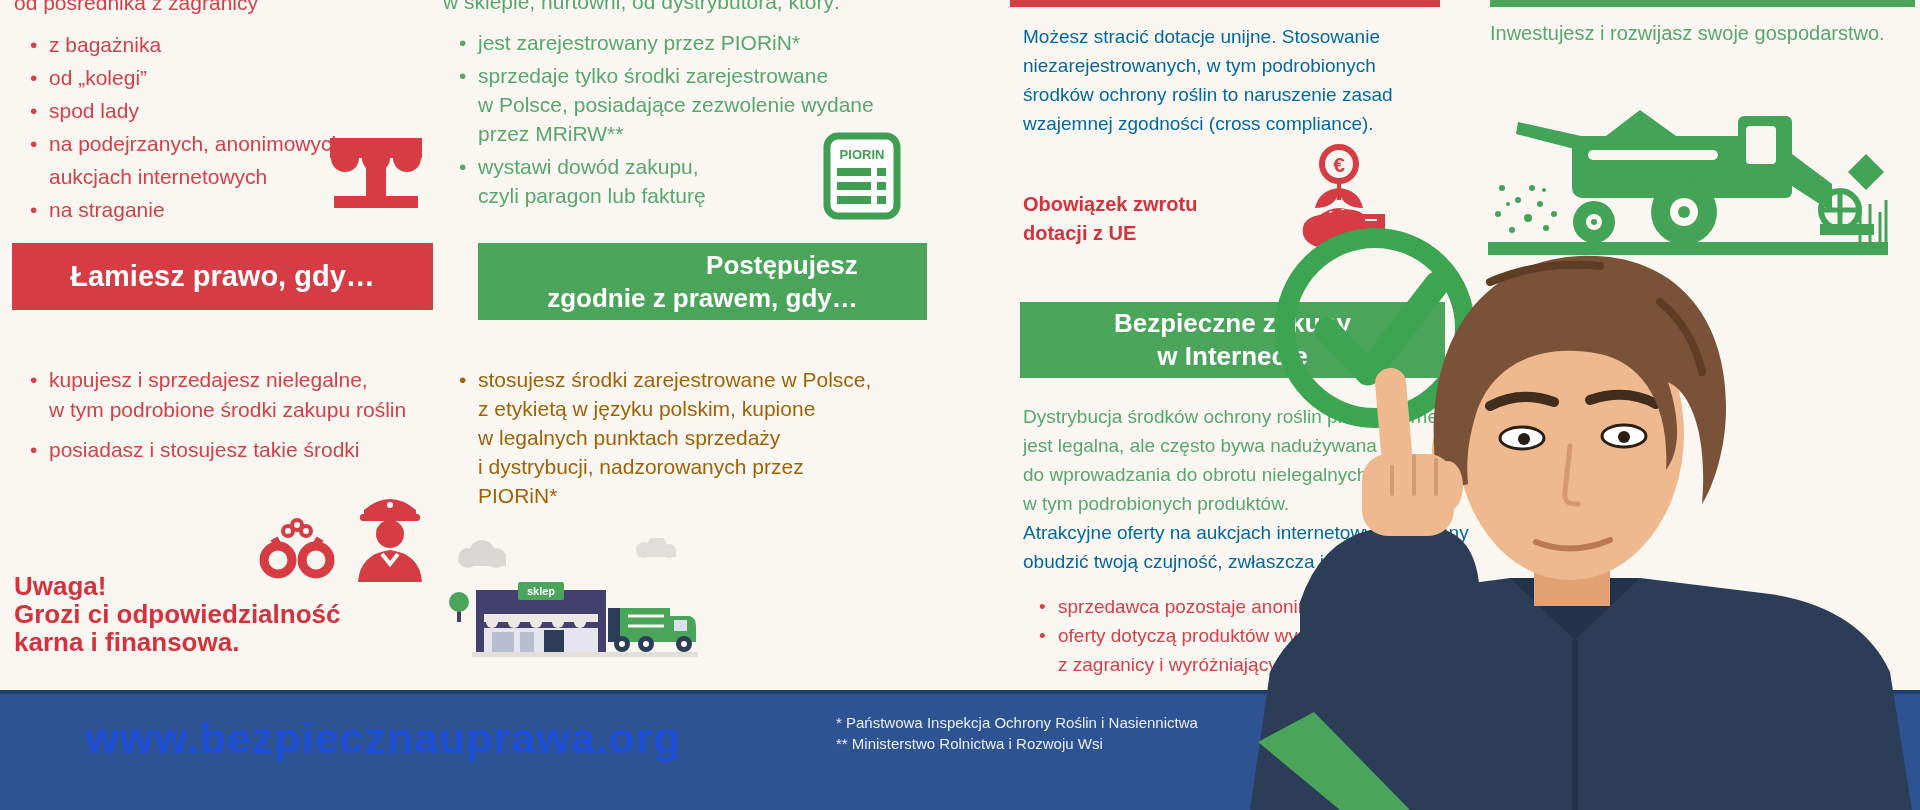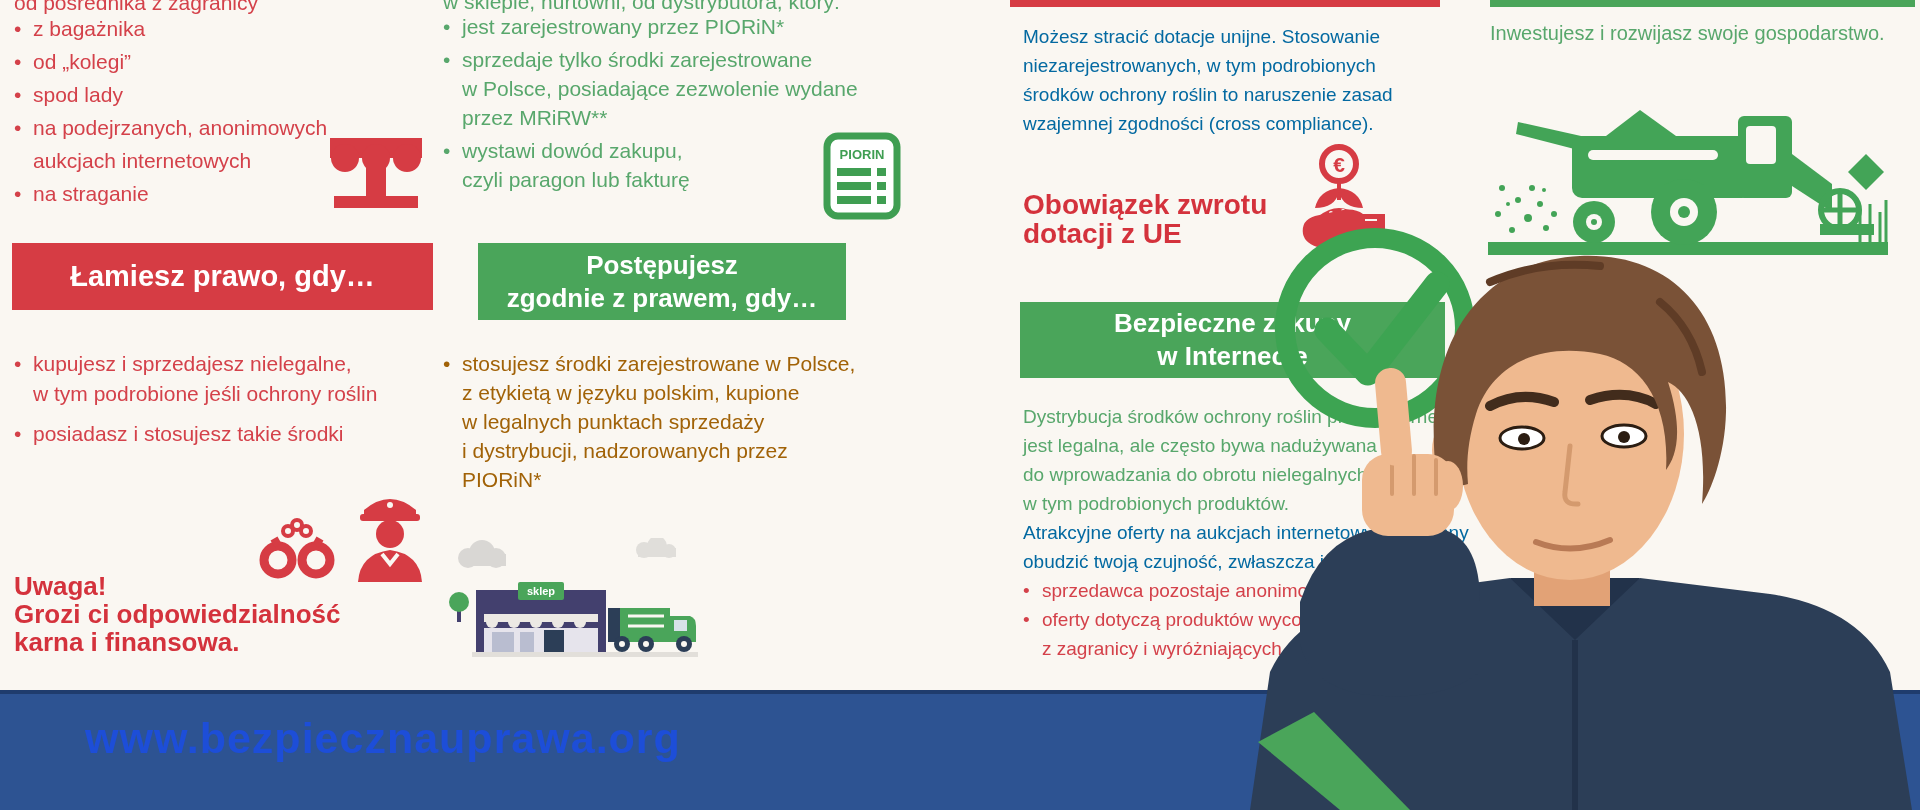--- a/index.html
+++ b/index.html
@@ -14,21 +14,21 @@
   .green-t{color:#58a76c;}
   .red-bold{color:#d4323c;font-weight:bold;}
   
   .banner{
     display:flex;align-items:center;justify-content:center;text-align:center;
     color:#ffffff;font-weight:bold;white-space:pre-line;
   }
   .banner.red{background:#d63c44;}
   .banner.green{background:#4aa55a;}
   
-  ul.blist{list-style:none;margin:0;padding:0;}
+  ul.blist{list-style:none;margin:16px;padding:0;}
   ul.blist li{position:relative;padding-left:19px;white-space:pre-line;}
   ul.blist li::before{content:"•";position:absolute;left:0;top:0;}
   
   .c1-intro{font-size:21px;line-height:33px;color:#d4414a;}
   .c1-law{font-size:21px;line-height:30px;color:#d4414a;}
   .c1-law li{margin-bottom:10px;}
   
   .c2-intro{font-size:21px;line-height:29px;color:#58a76c;}
   .c2-intro li{margin-bottom:4px;}
   .c2-law{font-size:21px;line-height:29px;color:#a16207;}
@@ -68,21 +68,21 @@
       <circle cx="77" cy="20" r="14" fill="#d63c44"></circle>
       <rect x="36" y="26" width="20" height="34" fill="#d63c44"></rect>
       <rect x="4" y="58" width="84" height="12" fill="#d63c44"></rect>
     </svg>
   </div>
 
   <div class="abs banner red" style="left:12px;top:243px;width:421px;height:67px;font-size:29px;">Łamiesz prawo, gdy…</div>
 
   <ul class="abs blist c1-law" style="left:14px;top:349px;width:420px;">
     <li>kupujesz i sprzedajesz nielegalne,
-w tym podrobione jeśli ochrony roślin</li>
+w tym podrobione środki zakupu roślin</li>
     <li>posiadasz i stosujesz takie środki</li>
   </ul>
 
   <div class="abs" style="left:258px;top:516px;">
     <svg width="78" height="64" viewBox="0 0 78 64">
       <circle cx="20" cy="44" r="14" fill="none" stroke="#d63c44" stroke-width="9"></circle>
       <circle cx="58" cy="44" r="14" fill="none" stroke="#d63c44" stroke-width="9"></circle>
       <circle cx="30" cy="15" r="5" fill="none" stroke="#d63c44" stroke-width="4"></circle>
       <circle cx="39" cy="9" r="5" fill="none" stroke="#d63c44" stroke-width="4"></circle>
       <circle cx="48" cy="15" r="5" fill="none" stroke="#d63c44" stroke-width="4"></circle>
@@ -123,21 +123,21 @@
       <text x="39" y="27" text-anchor="middle" font-family="Liberation Sans, sans-serif" font-size="13" font-weight="bold" fill="#3f9e52">PIORIN</text>
       <rect x="14" y="36" width="34" height="8" fill="#3f9e52"></rect>
       <rect x="14" y="50" width="34" height="8" fill="#3f9e52"></rect>
       <rect x="14" y="64" width="34" height="8" fill="#3f9e52"></rect>
       <rect x="54" y="36" width="9" height="8" fill="#3f9e52"></rect>
       <rect x="54" y="50" width="9" height="8" fill="#3f9e52"></rect>
       <rect x="54" y="64" width="9" height="8" fill="#3f9e52"></rect>
     </svg>
   </div>
 
-  <div class="abs banner green" style="left:478px;top:243px;width:368px;height:77px;font-size:26px;line-height:33px;">Postępujesz
+  <div class="abs banner green" style="left:478px;top:243px;width:449px;height:77px;font-size:26px;line-height:33px;text-align:right;">Postępujesz
 zgodnie z prawem, gdy…</div>
 
   <ul class="abs blist c2-law" style="left:443px;top:349px;width:430px;">
     <li>stosujesz środki zarejestrowane w Polsce,
 z etykietą w języku polskim, kupione
 w legalnych punktach sprzedaży
 i dystrybucji, nadzorowanych przez
 PIORiN*</li>
   </ul>
 
@@ -192,21 +192,21 @@
     </svg>
   </div>
 
   <div class="abs" style="left:1010px;top:0;width:430px;height:7px;background:#d63c44;"></div>
 
   <div class="abs red-t c3-para pre" style="left:1023px;top:22px;">Możesz stracić dotacje unijne. Stosowanie
 niezarejestrowanych, w tym podrobionych
 środków ochrony roślin to naruszenie zasad
 wzajemnej zgodności (cross compliance).</div>
 
-  <div class="abs red-bold pre" style="left:1023px;top:190px;font-size:28px;line-height:29px;">Obowiązek zwrotu
+  <div class="abs red-bold pre" style="left:1023px;top:190px;font-size:20px;line-height:29px;">Obowiązek zwrotu
 dotacji z UE</div>
 
   <div class="abs" style="left:1293px;top:142px;">
     <svg width="92" height="118" viewBox="0 0 92 118">
       <circle cx="46" cy="22" r="17" fill="none" stroke="#d63c44" stroke-width="6"></circle>
       <text x="46" y="30" text-anchor="middle" font-family="Liberation Sans, sans-serif" font-size="21" font-weight="bold" fill="#d63c44">€</text>
       <line x1="46" y1="41" x2="46" y2="58" stroke="#d63c44" stroke-width="4"></line>
       <path d="M46,46 Q26,48 22,66 Q42,66 46,50 Z" fill="#d63c44"></path>
       <path d="M46,46 Q66,48 70,66 Q50,66 46,50 Z" fill="#d63c44"></path>
       <path d="M26,74 Q46,58 66,74 Q46,86 26,74 Z" fill="#d63c44"></path>
@@ -329,14 +329,16 @@
       <path d="M152,218 v34 M174,214 v38 M196,218 v34" stroke="#d49a6e" stroke-width="4" fill="none" stroke-linecap="round"></path>
 
       <rect x="138" y="126" width="31" height="98" rx="15" fill="#efb98f" transform="rotate(-5 153 175)"></rect>
     </svg>
   </div>
 
   <div class="abs footer-bar"></div>
 
   <div class="abs footer-url" style="left:85px;top:714px;">www.bezpiecznauprawa.org</div>
 
+  <div class="abs footer-notes pre" style="left:836px;top:712px;">* Państwowa Inspekcja Ochrony Roślin i Nasiennictwa
+** Ministerstwo Rolnictwa i Rozwoju Wsi</div>
 
 </div>
 
 </body></html>

